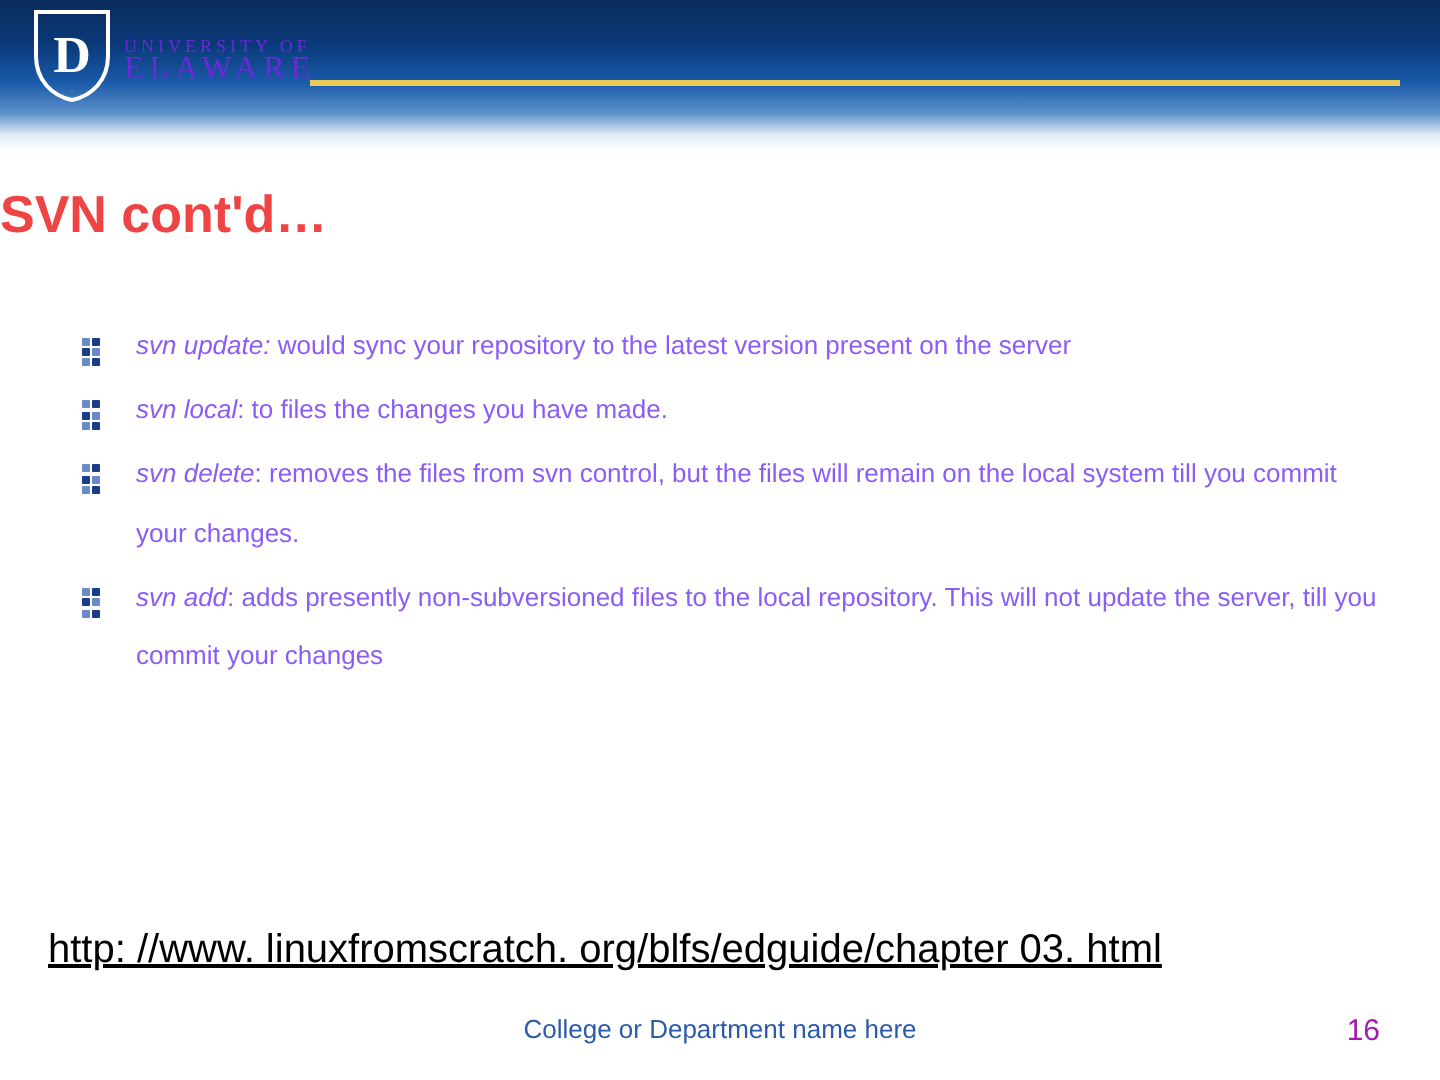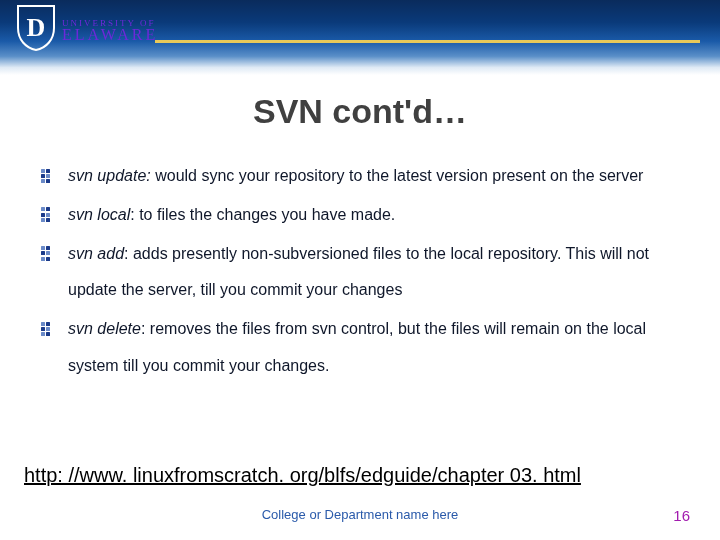--- a/index.html
+++ b/index.html
@@ -44,40 +44,40 @@
     left: 155px;
     width: 545px;
     height: 3px;
     background: #e8c95a;
   }
   .slide-title {
     position: absolute;
     top: 92px;
     left: 0;
     width: 720px;
-    text-align: center;
-    font-size: 34px;
-    color: #404040;
+    text-align: left;
+    font-size: 26px;
+    color: #ef4444;
     font-family: Arial, sans-serif;
   }
   .content {
     position: absolute;
     top: 158px;
     left: 40px;
     width: 650px;
   }
   .content ul {
     list-style: none;
   }
   .content li {
     position: relative;
     padding-left: 28px;
-    font-size: 16px;
+    font-size: 13px;
     line-height: 2.3;
-    color: #0f172a;
+    color: #8b5cf6;
     margin-bottom: 2px;
   }
   .bullet {
     position: absolute;
     left: 0;
     top: 10px;
     width: 14px;
     height: 14px;
     display: flex;
     flex-wrap: wrap;
@@ -153,28 +153,28 @@
           <span></span>
           <span></span>
         </div><span class="cmd">svn local</span><span>: to files the changes you have made.</span></li>
       <li><div class="bullet">
           <span></span>
           <span></span>
           <span></span>
           <span></span>
           <span></span>
           <span></span>
-        </div><span class="cmd">svn add</span><span>: adds presently non-subversioned files to the local repository. This will not update the server, till you commit your changes</span></li>
+        </div><span class="cmd">svn delete</span><span>: removes the files from svn control, but the files will remain on the local system till you commit your changes.</span></li>
       <li><div class="bullet">
           <span></span>
           <span></span>
           <span></span>
           <span></span>
           <span></span>
           <span></span>
-        </div><span class="cmd">svn delete</span><span>: removes the files from svn control, but the files will remain on the local system till you commit your changes.</span></li>
+        </div><span class="cmd">svn add</span><span>: adds presently non-subversioned files to the local repository. This will not update the server, till you commit your changes</span></li>
     </ul>
 </div>
 
 <div class="link-line">http: //www. linuxfromscratch. org/blfs/edguide/chapter 03. html</div>
 
 <div class="footer">College or Department name here</div>
 <div class="page-num">16</div>
 
 </body></html>

